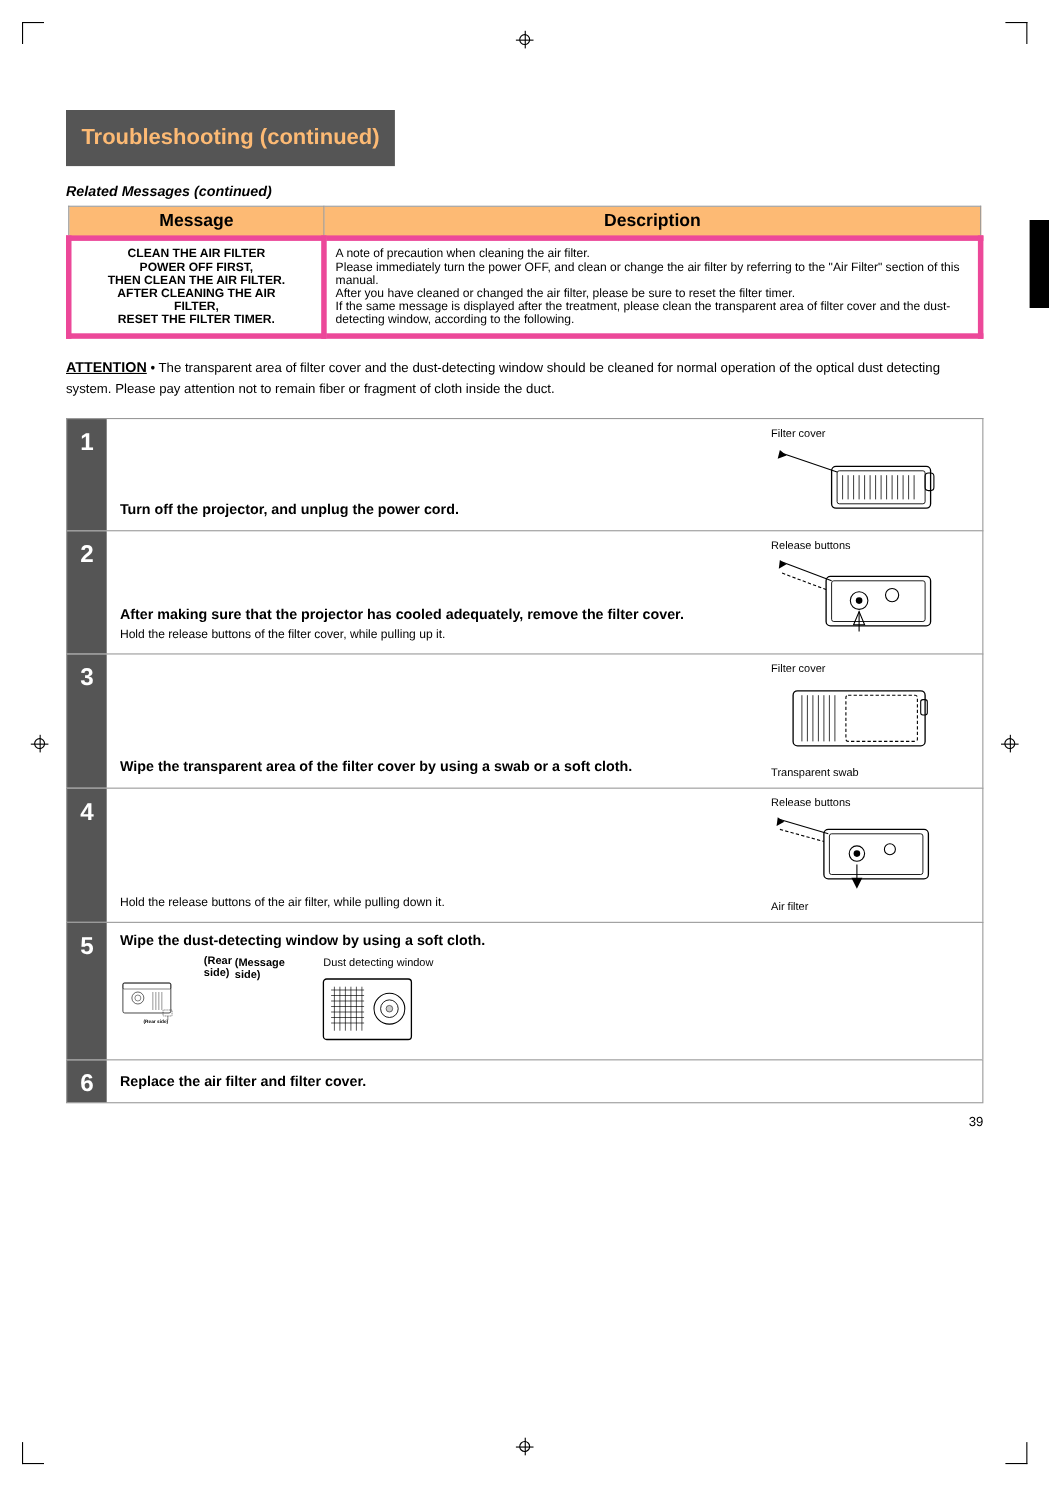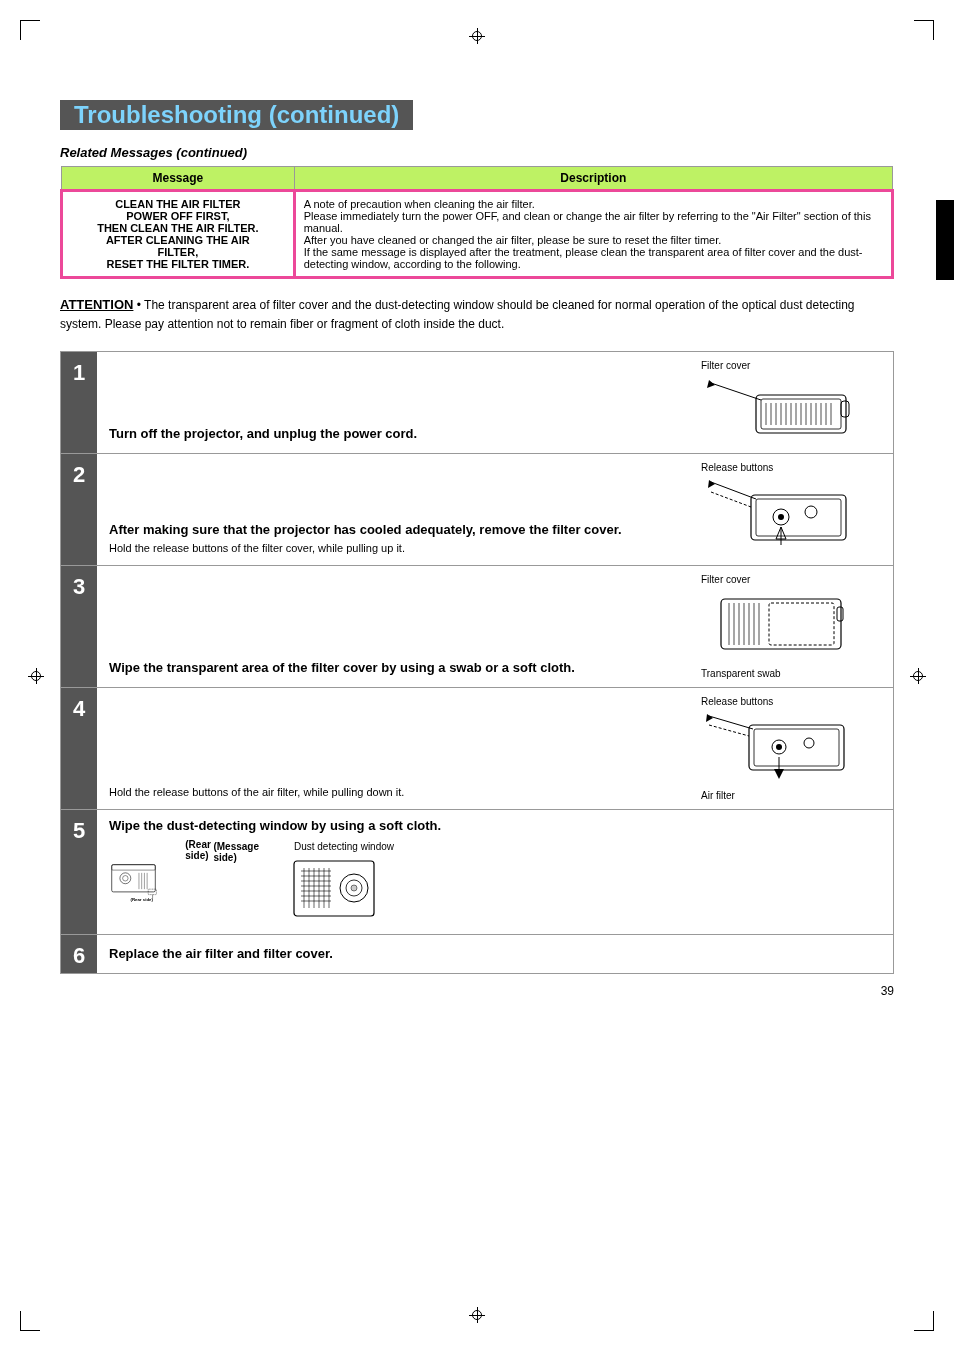--- a/index.html
+++ b/index.html
@@ -100,50 +100,50 @@
       background: #000;
     }
 
     
     .title-section {
       margin-top: 60px;
       margin-bottom: 15px;
     }
     .title-box {
       background: #555;
-      color: #7dd3fc;
-      font-size: 24px;
-      font-weight: bold;
-      padding: 1px 14px;
+      color: #fdba74;
+      font-size: 20px;
+      font-weight: bold;
+      padding: 14px 14px;
       display: inline-block;
     }
 
     .section-subtitle {
       font-style: italic;
       font-weight: bold;
       font-size: 13px;
       margin-bottom: 6px;
     }
 
     
     .msg-table {
       width: 100%;
       border-collapse: collapse;
       margin-bottom: 16px;
     }
     .msg-table th {
-      background: #bef264;
+      background: #fdba74;
       border: 1px solid #999;
       padding: 4px 8px;
-      font-size: 12px;
+      font-size: 16px;
       text-align: center;
       font-weight: bold;
     }
     .msg-table td {
-      border: 3px solid #ec4899;
+      border: 5px solid #ec4899;
       padding: 6px 8px;
       vertical-align: top;
       font-size: 11px;
     }
     .msg-table td.msg-col {
       text-align: center;
       font-weight: bold;
       font-size: 11px;
       width: 28%;
     }

